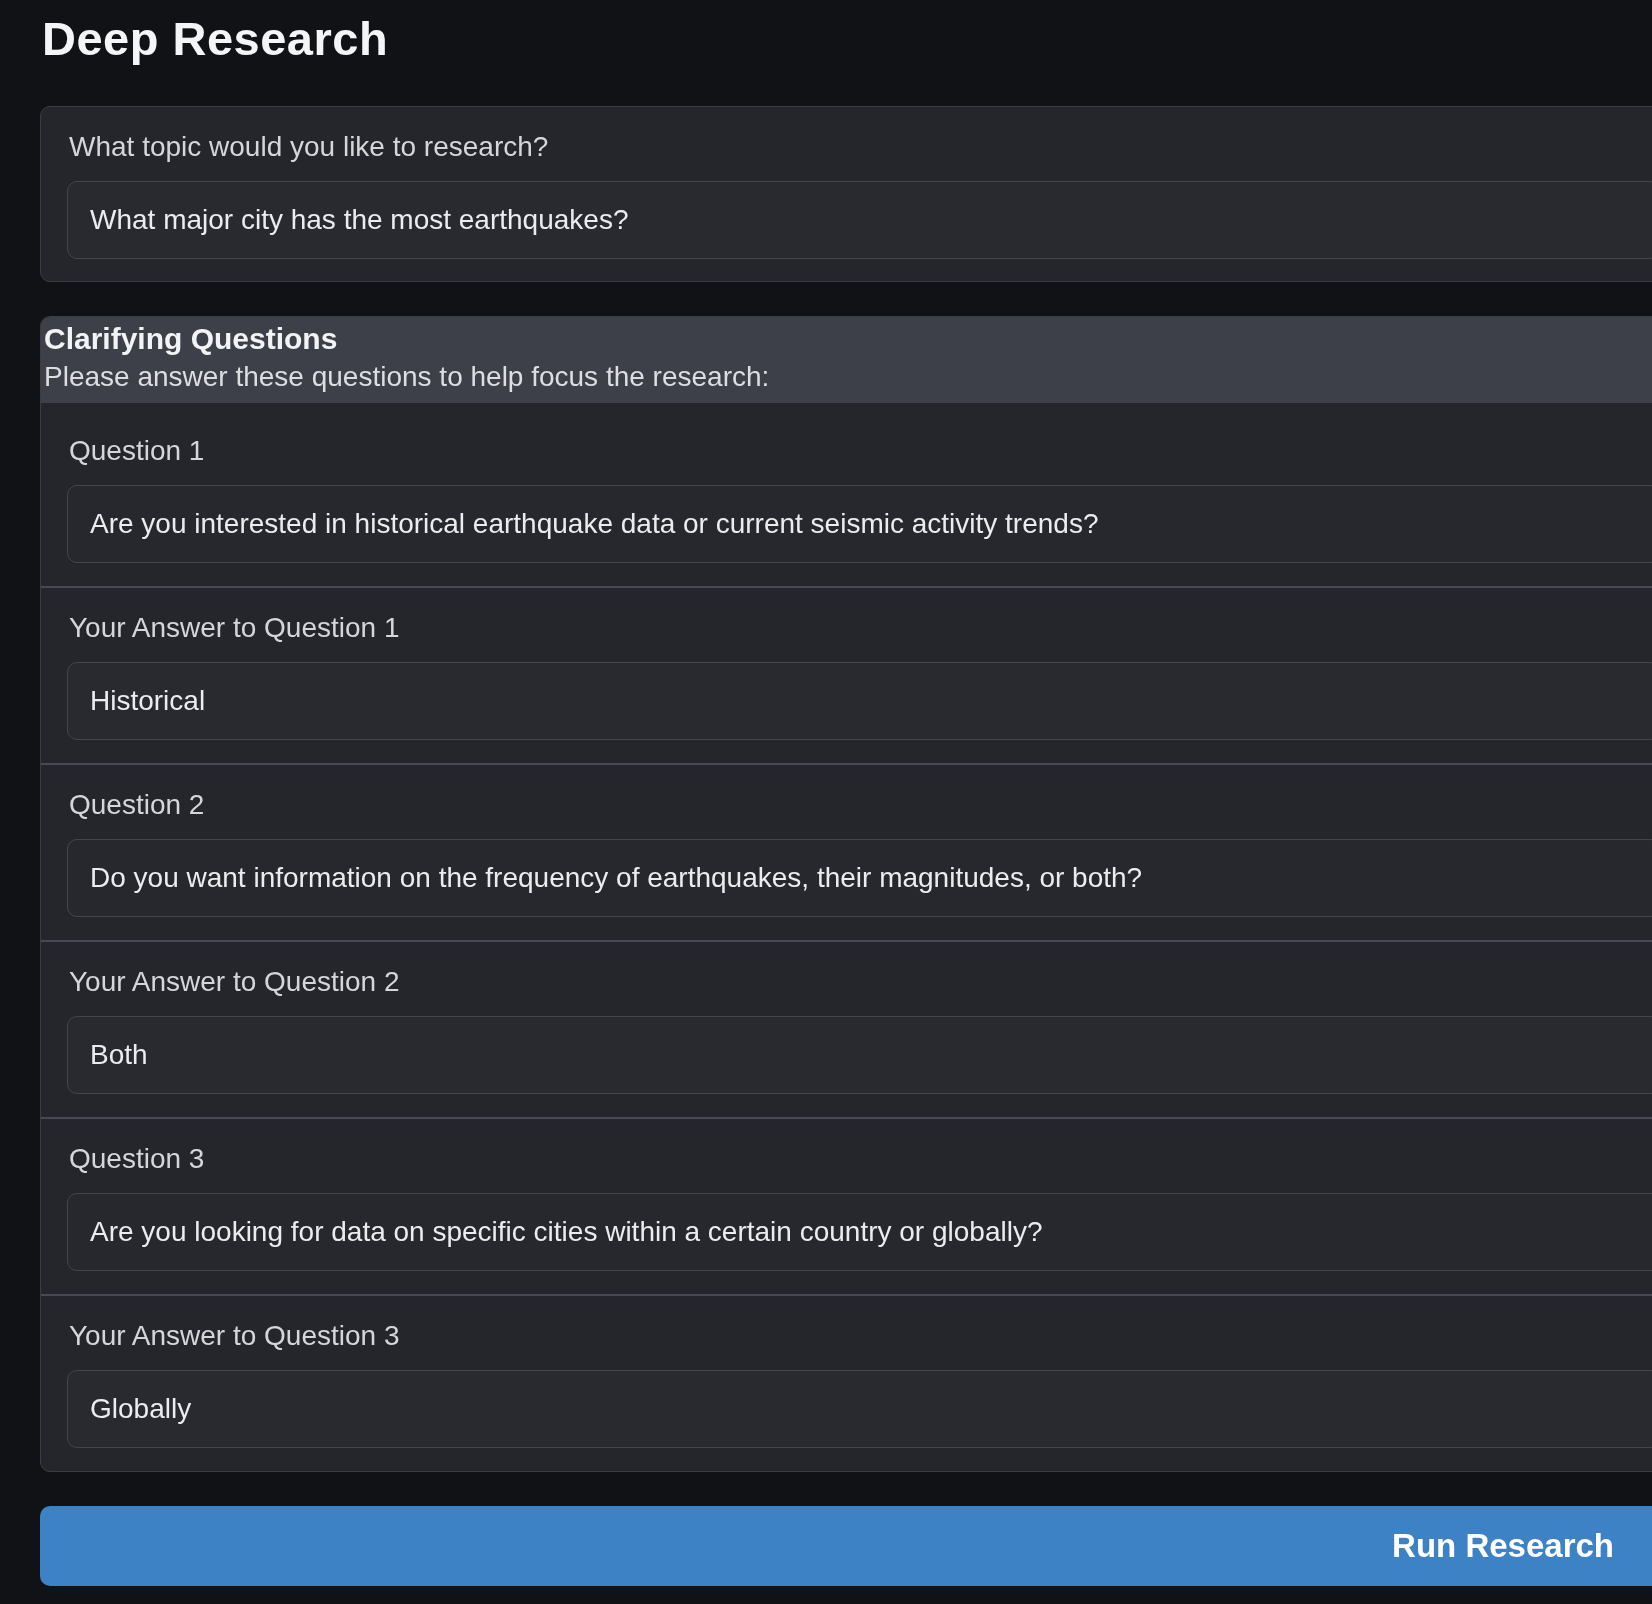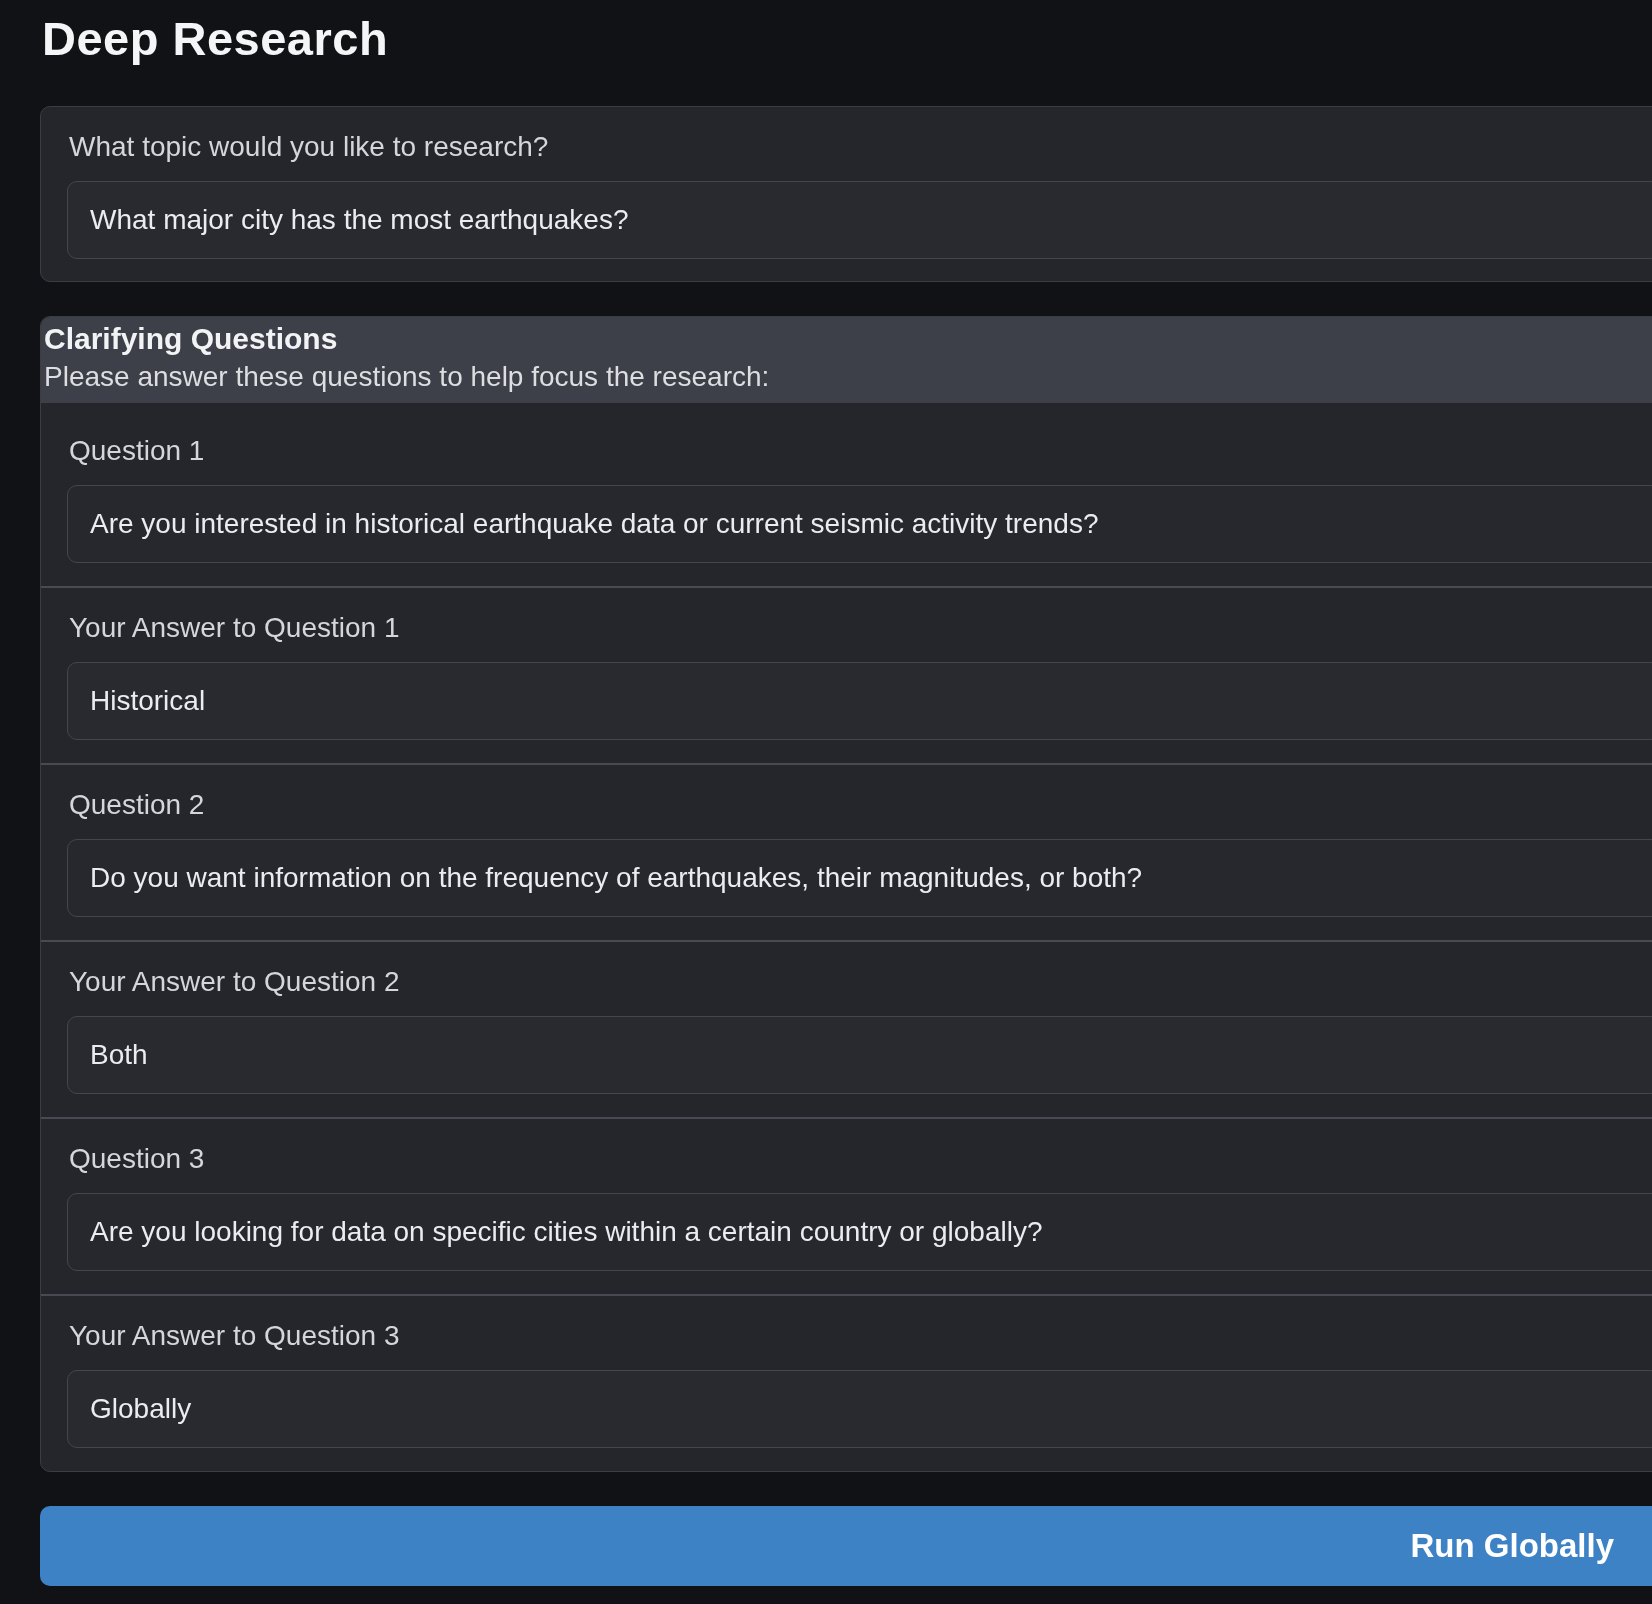--- a/index.html
+++ b/index.html
@@ -152,16 +152,16 @@
       <div class="textbox readonly">Are you looking for data on specific cities within a certain country or globally?</div>
     </div>
 
     <div class="qa-block">
       <span class="field-label">Your Answer to Question 3</span>
       <div class="textbox">Globally</div>
     </div>
   </div>
 
   <button class="run-btn">
-    <span>Run Globally</span>
+    <span>Run Research</span>
   </button>
 
 </div>
 
 </body></html>

